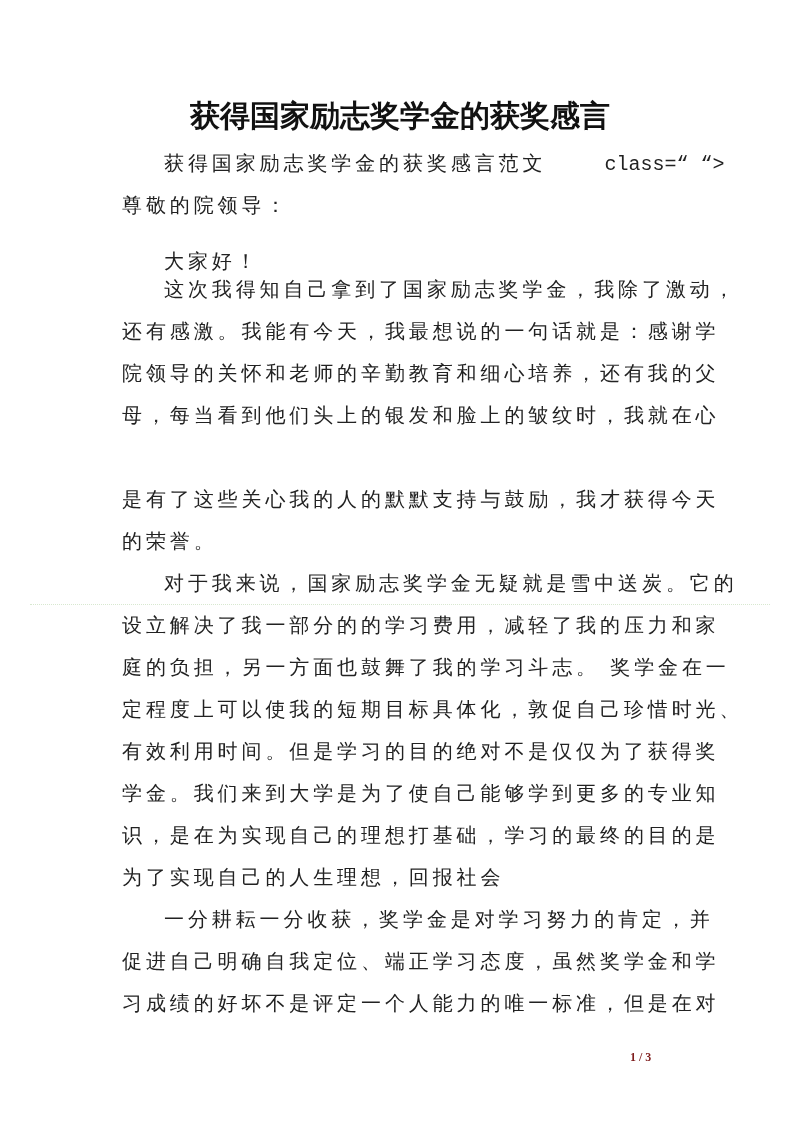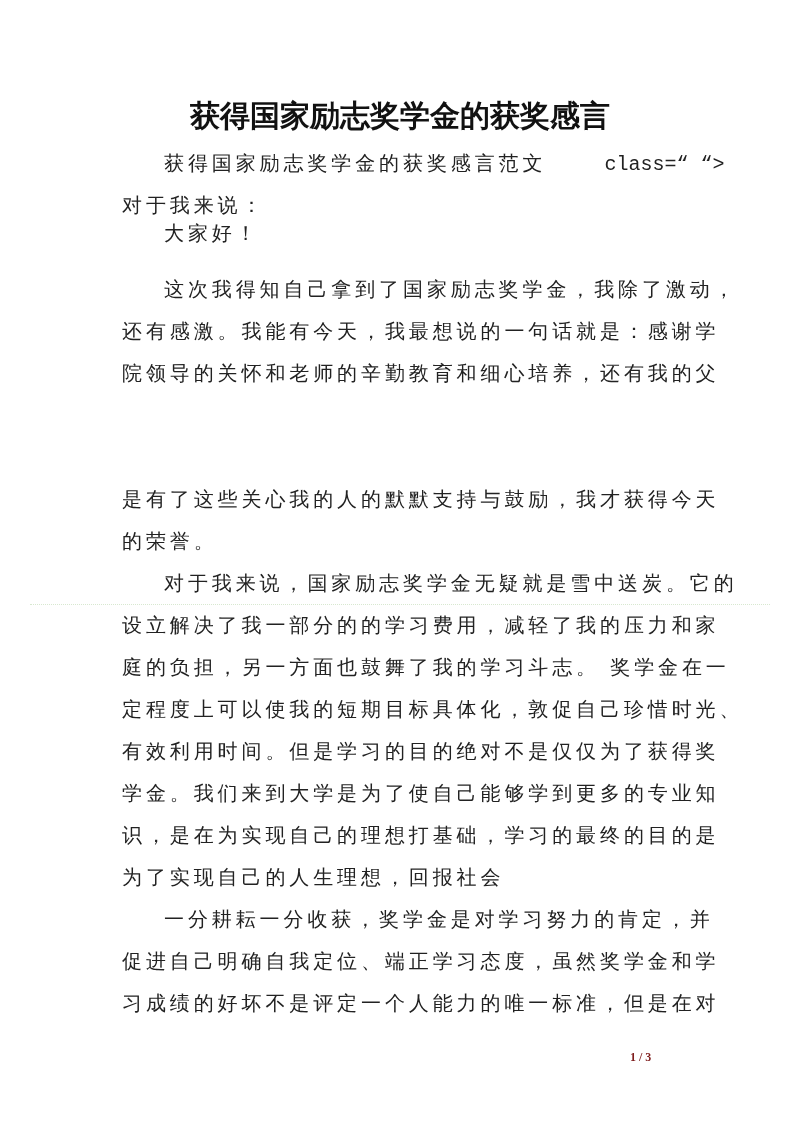--- a/index.html
+++ b/index.html
@@ -27,26 +27,27 @@
 </style>
 </head>
 <body>
 
 <div class="page">
   <div class="title">获得国家励志奖学金的获奖感言</div>
 
   <div class="line indent" style="top:150px;">
     <span>获得国家励志奖学金的获奖感言范文</span><span style="display:inline-block;width:58px;"></span><span class="mono">class=“ “&gt;</span>
   </div>
-  <div class="line" style="top:192px;">对于我来说：</div>
-  <div class="line indent" style="top:220px;">大家好！</div>
+  <div class="line" style="top:192px;">尊敬的院领导：</div>
+  <div class="line indent" style="top:248px;">大家好！</div>
 
   <div class="line indent" style="top:276px;">这次我得知自己拿到了国家励志奖学金，我除了激动，</div>
   <div class="line" style="top:318px;">还有感激。我能有今天，我最想说的一句话就是：感谢学</div>
   <div class="line" style="top:360px;">院领导的关怀和老师的辛勤教育和细心培养，还有我的父</div>
+  <div class="line" style="top:402px;">母，每当看到他们头上的银发和脸上的皱纹时，我就在心</div>
   <div class="line" style="top:486px;">是有了这些关心我的人的默默支持与鼓励，我才获得今天</div>
   <div class="line" style="top:528px;">的荣誉。</div>
 
   <div class="line indent" style="top:570px;">对于我来说，国家励志奖学金无疑就是雪中送炭。它的</div>
   <div class="divider"></div>
   <div class="line" style="top:612px;">设立解决了我一部分的的学习费用，减轻了我的压力和家</div>
   <div class="line" style="top:654px;">庭的负担，另一方面也鼓舞了我的学习斗志。  奖学金在一</div>
   <div class="line" style="top:696px;">定程度上可以使我的短期目标具体化，敦促自己珍惜时光、</div>
   <div class="line" style="top:738px;">有效利用时间。但是学习的目的绝对不是仅仅为了获得奖</div>
   <div class="line" style="top:780px;">学金。我们来到大学是为了使自己能够学到更多的专业知</div>

